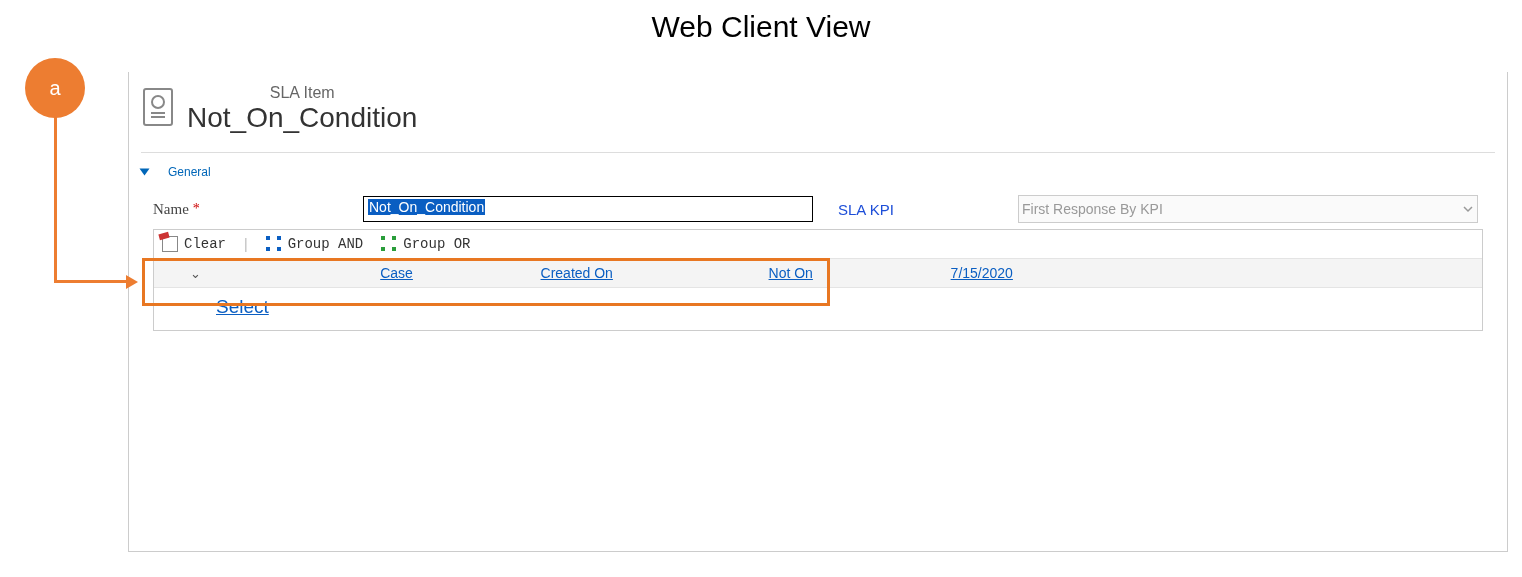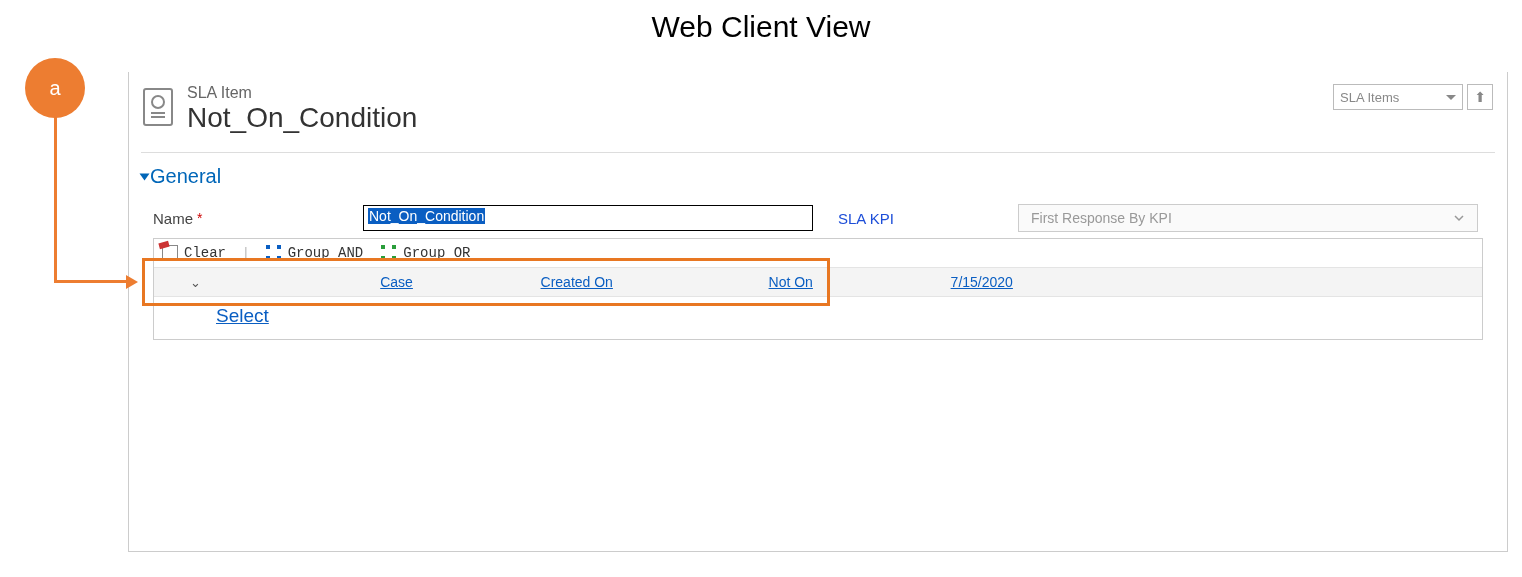--- a/index.html
+++ b/index.html
@@ -79,20 +79,21 @@
 
   .header-row {
     display: flex;
     justify-content: space-between;
     padding: 12px 14px 18px 14px;
   }
   .header-left {
     display: flex;
     align-items: flex-start;
     gap: 14px;
+    text-align: center;
   }
   .entity-icon {
     width: 30px;
     height: 38px;
     border: 2px solid #888;
     border-radius: 3px;
     position: relative;
     margin-top: 4px;
   }
   .entity-icon::before {
@@ -159,24 +160,24 @@
 
   .divider {
     border: none;
     border-top: 1px solid #ddd;
     margin: 0 12px 12px 12px;
   }
 
   .section-header {
     display: flex;
     align-items: center;
-    gap: 2px;
+    gap: 20px;
     padding: 0 12px 10px 12px;
     color: #0066B8;
-    font-size: 20px;
+    font-size: 12px;
   }
   .section-caret {
     width: 0; height: 0;
     border-top: 5px solid transparent;
     border-bottom: 5px solid transparent;
     border-right: 7px solid #0066B8;
     transform: rotate(-90deg);
   }
 
   .highlight-box {
@@ -199,20 +200,21 @@
     display: flex;
     align-items: center;
     flex: 1;
   }
   .field-label {
     width: 210px;
     color: #444;
     font-size: 15px;
     display: flex;
     gap: 4px;
+    font-family: Liberation Serif, serif;
   }
   .req { color: #c00; font-size: 14px; }
   .text-input {
     border: 1px solid #000;
     height: 26px;
     width: 450px;
     padding: 2px 4px;
     font-family: inherit;
     font-size: 14px;
   }
@@ -230,21 +232,21 @@
   }
   .kpi-select {
     border: 1px solid #ccc;
     background: #fafafa;
     height: 28px;
     flex: 1;
     max-width: 460px;
     display: flex;
     align-items: center;
     justify-content: space-between;
-    padding: 0 12px;
+    padding: 0 3px;
     color: #999;
     font-size: 14px;
   }
 
   .subsection-title {
     padding: 38px 24px 8px 24px;
     color: #333;
     font-size: 18px;
   }
 
@@ -342,29 +344,20 @@
 <div class="highlight-box hl-name"></div>
 
 <div class="form-frame">
 
   <div class="header-row">
     <div class="header-left">
       <div class="entity-icon"></div>
       <div>
         <div class="entity-type">SLA Item</div>
         <div class="entity-name">Not_On_Condition</div>
-      </div>
-    </div>
-    <div class="header-right">
-      <div class="view-select">
-        <span>SLA Items</span>
-        <span class="caret-down"></span>
-      </div>
-      <div class="up-btn">
-        <span>⬆</span>
       </div>
     </div>
   </div>
 
   <hr class="divider">
 
   <div class="section-header">
     <span class="section-caret"></span>
     <span>General</span>
   </div>

